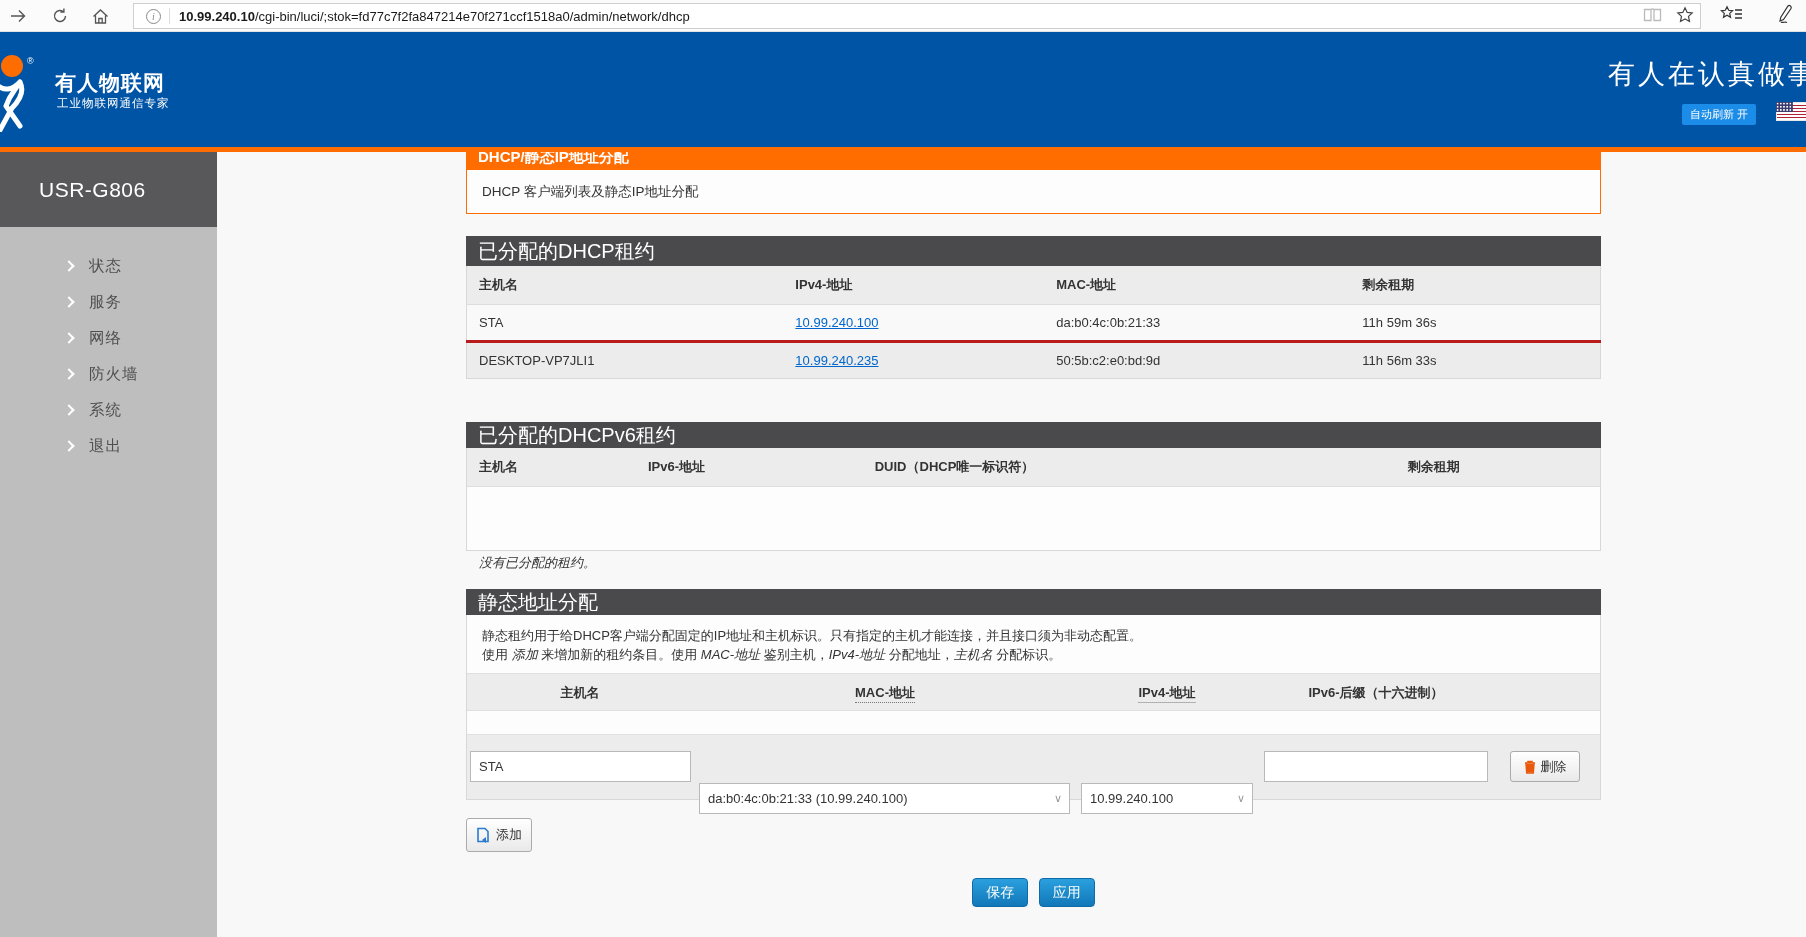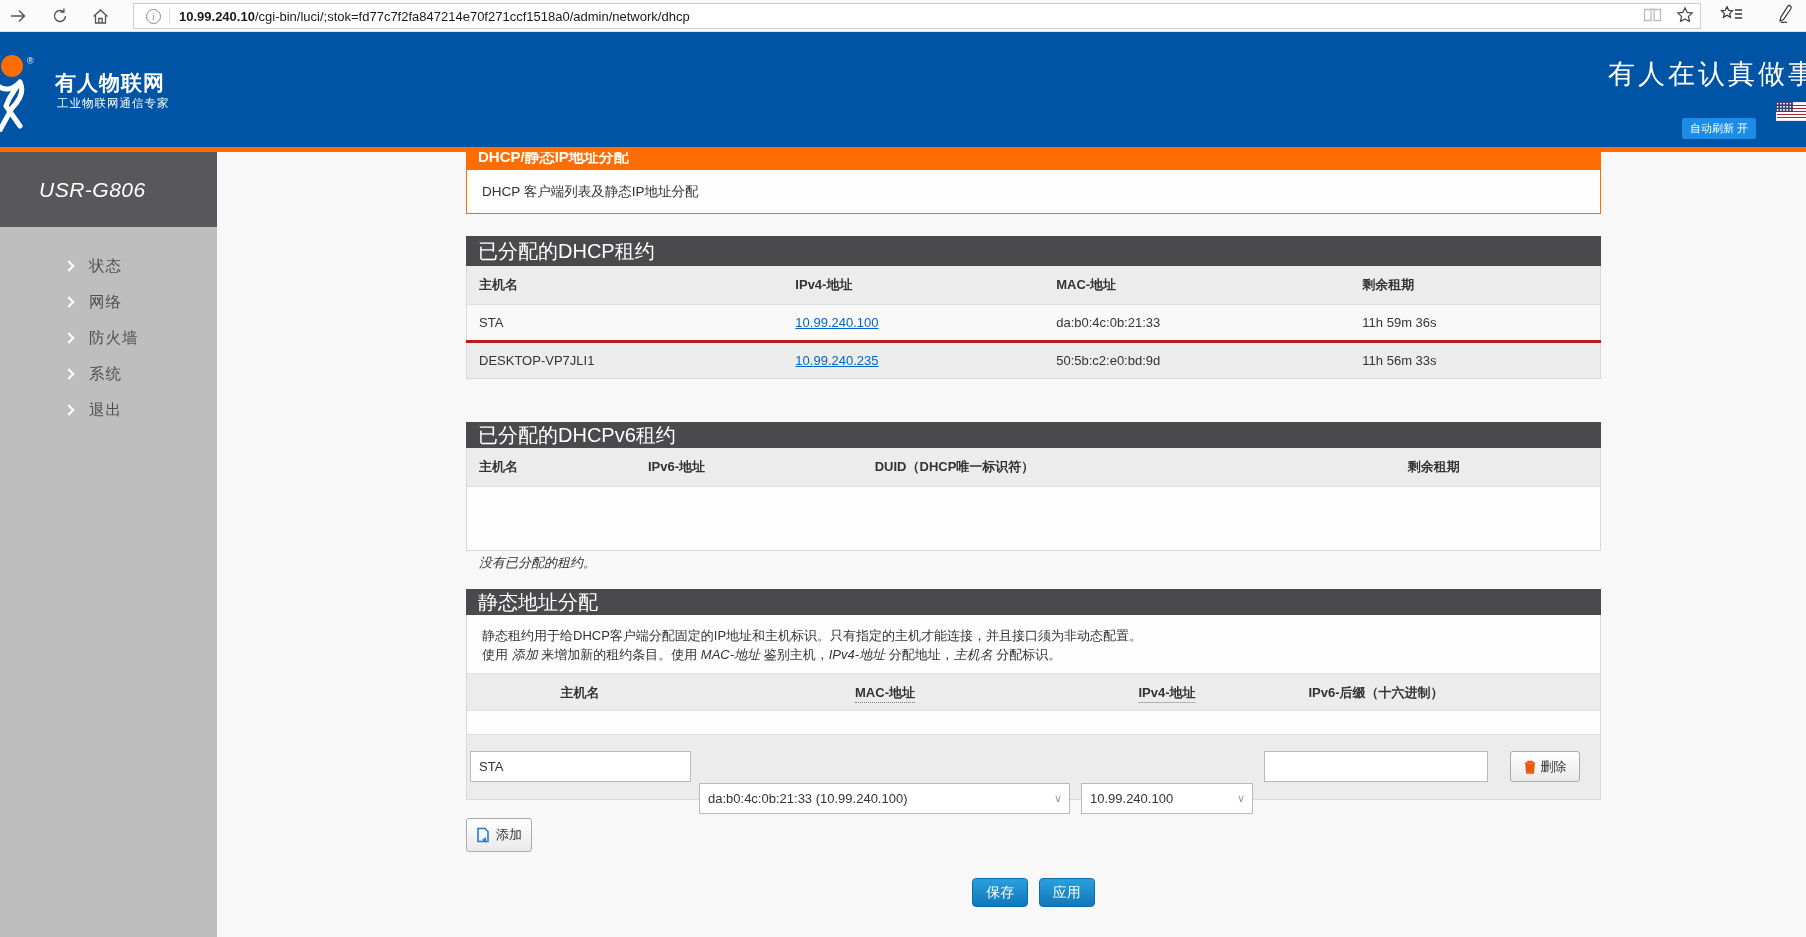--- a/index.html
+++ b/index.html
@@ -24,31 +24,31 @@
 
   
   .hdr { position:absolute; left:0; top:32px; width:1806px; height:120px;
          background:#0054a5; border-bottom:5px solid #ff6c00; }
   .logo { position:absolute; left:-8px; top:18px; }
   .brand { position:absolute; left:55px; top:37px; color:#fff; font-size:21px; font-weight:bold; letter-spacing:1px; }
   .brand-sub { position:absolute; left:57px; top:64px; color:#fff; font-size:11.5px; letter-spacing:1px; }
   .reg { position:absolute; left:27px; top:24px; color:#fff; font-size:9px; }
   .slogan { position:absolute; right:-12px; top:24px; color:#fff; font-size:27px; letter-spacing:3px; white-space:nowrap; }
   .badge { position:absolute; right:50px; top:72px; background:#1b8ce8; color:#fff;
-           font-size:11px; padding:3px 8px; border-radius:2px; cursor:pointer; white-space:nowrap;margin-top:14px; }
+           font-size:11px; padding:3px 8px; border-radius:2px; cursor:pointer; white-space:nowrap; }
   .flag { position:absolute; right:-12px; top:70px; width:42px; height:19px;
           background:repeating-linear-gradient(180deg,#b22234 0 1.5px,#fff 1.5px 2.95px);
           box-shadow:0 0 0 1px #e8e8e8 inset; }
   .flag .canton { position:absolute; left:0; top:0; width:17px; height:10px; background:#3c3b6e;
           background-image:radial-gradient(circle,#fff 26%,transparent 30%); background-size:3.2px 3.2px; }
 
   
   .sidebar { position:absolute; left:0; top:152px; width:217px; height:785px; background:#bebebe; }
   .devblock { height:75px; background:#58585a; display:flex; align-items:center; }
-  .devname { color:#fff; font-size:21px; margin-left:39px; letter-spacing:.5px;font-style:italic; }
+  .devname { color:#fff; font-size:21px; margin-left:39px; letter-spacing:.5px; }
   .menu { padding-top:21px; }
   .mitem { height:36px; display:flex; align-items:center; cursor:pointer;padding-left:44px; }
   .mitem .chev { width:8px; height:8px; border-style:solid; border-color:#fff; border-width:2px 2px 0 0;
                  transform:rotate(45deg); margin-left:21px; }
   .mitem .lbl { color:#4f4f4f; font-size:15.5px; margin-left:16px; letter-spacing:1px; }
 
   
   .main { position:absolute; left:217px; top:152px; width:1589px; height:785px; background:#f8f8f8; }
   .col { position:absolute; left:249px; top:0; width:1135px; }
 
@@ -185,20 +185,24 @@
 </div>
 
 <div class="sidebar">
   <div class="devblock">
     <span class="devname">USR-G806</span>
   </div>
   <div class="menu">
     <div class="mitem">
       <span class="chev"></span>
       <span class="lbl">状态</span>
+    </div>
+    <div class="mitem">
+      <span class="chev"></span>
+      <span class="lbl">服务</span>
     </div>
     <div class="mitem">
       <span class="chev"></span>
       <span class="lbl">网络</span>
     </div>
     <div class="mitem">
       <span class="chev"></span>
       <span class="lbl">防火墙</span>
     </div>
     <div class="mitem">

